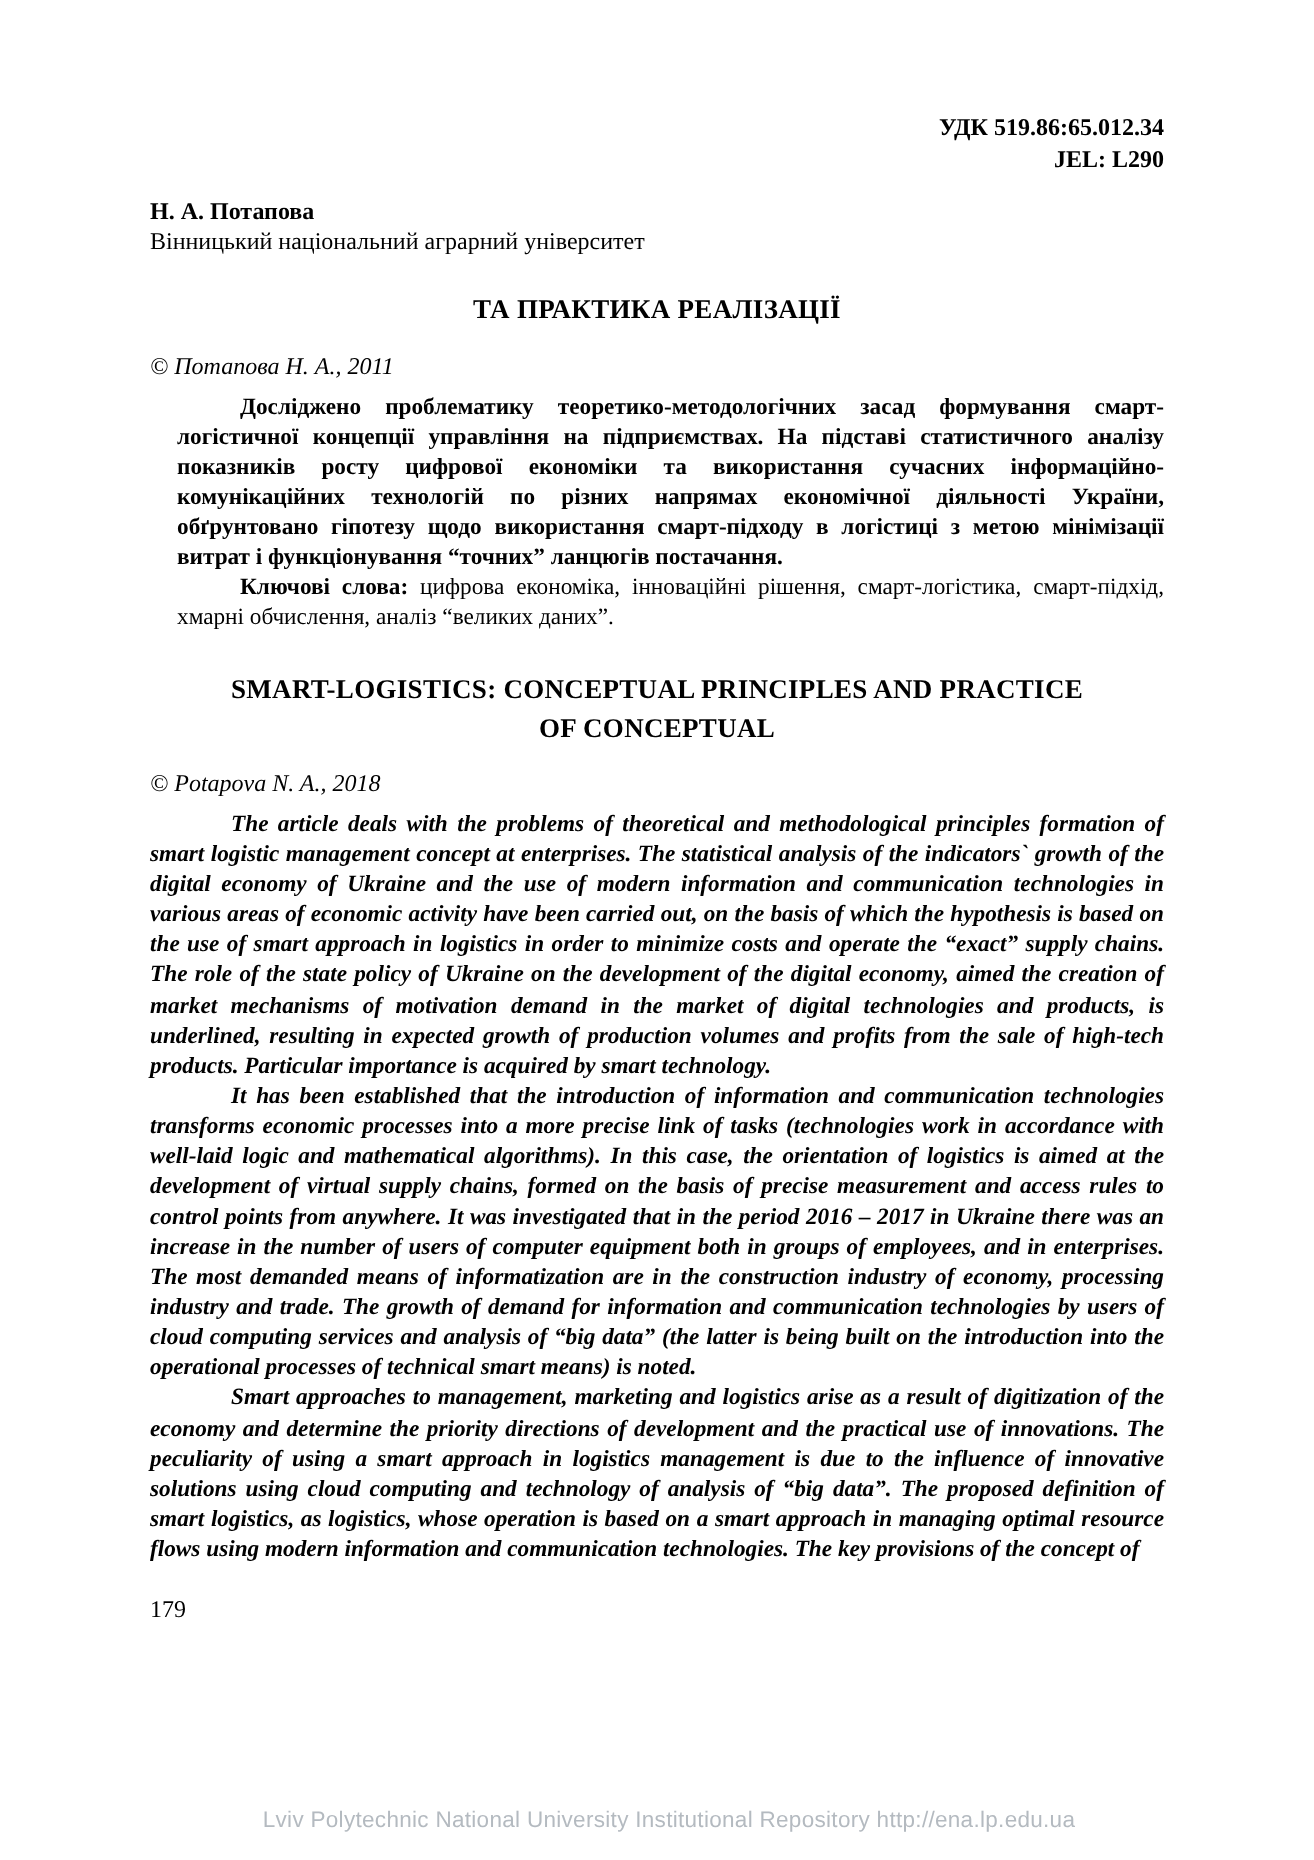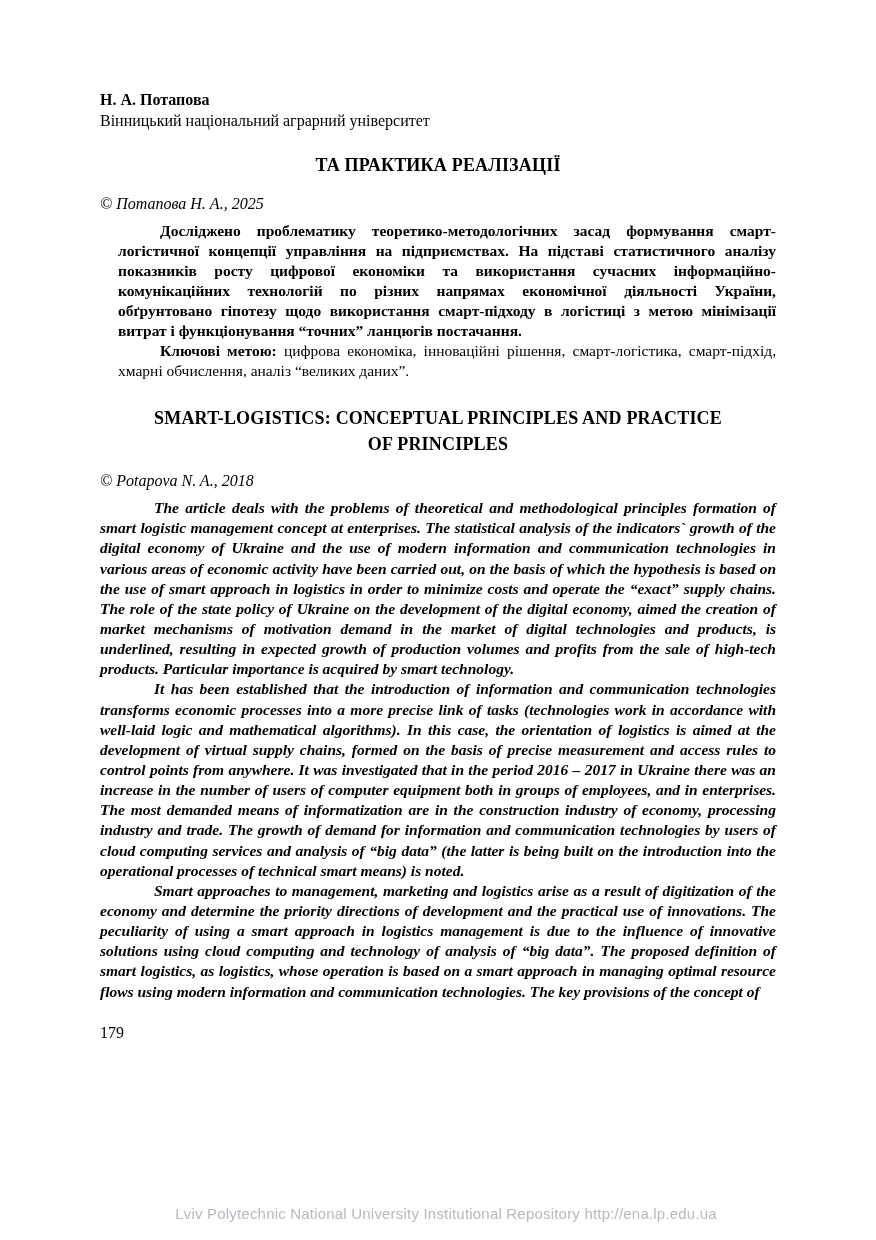--- a/index.html
+++ b/index.html
@@ -97,39 +97,43 @@
     font-size: 15px;
     color: #b4bac0;
     letter-spacing: 0.2px;
   }
 </style>
 </head>
 <body>
 
 <div class="page">
 
+  <div class="codes">
+    <div>УДК 519.86:65.012.34</div>
+    <div>JEL: L290</div>
+  </div>
 
   <div class="author-block">
     <div class="author-name">Н. А. Потапова</div>
     <div class="affiliation">Вінницький національний аграрний університет</div>
   </div>
 
   <div class="title">
     <div>ТА ПРАКТИКА РЕАЛІЗАЦІЇ</div>
   </div>
 
-  <div class="copyright">© Потапова Н. А., 2025</div>
+  <div class="copyright">© Потапова Н. А., 2011</div>
 
   <p class="abstract-ua">Досліджено проблематику теоретико-методологічних засад формування смарт-логістичної концепції управління на підприємствах. На підставі статистичного аналізу показників росту цифрової економіки та використання сучасних інформаційно-комунікаційних технологій по різних напрямах економічної діяльності України, обґрунтовано гіпотезу щодо використання смарт-підходу в логістиці з метою мінімізації витрат і функціонування “точних” ланцюгів постачання.</p>
 
-  <p class="keywords"><span class="kw-label">Ключові метою:</span><span> цифрова економіка, інноваційні рішення, смарт-логістика, смарт-підхід, хмарні обчислення, аналіз “великих даних”.</span></p>
+  <p class="keywords"><span class="kw-label">Ключові слова:</span><span> цифрова економіка, інноваційні рішення, смарт-логістика, смарт-підхід, хмарні обчислення, аналіз “великих даних”.</span></p>
 
   <div class="title title-en">
     <div>SMART-LOGISTICS: CONCEPTUAL PRINCIPLES AND PRACTICE</div>
-    <div>OF PRINCIPLES</div>
+    <div>OF CONCEPTUAL</div>
   </div>
 
   <div class="copyright copyright-en">© Potapova N. A., 2018</div>
 
   <p class="para-en first">The article deals with the problems of theoretical and methodological principles formation of smart logistic management concept at enterprises. The statistical analysis of the indicators` growth of the digital economy of Ukraine and the use of modern information and communication technologies in various areas of economic activity have been carried out, on the basis of which the hypothesis is based on the use of smart approach in logistics in order to minimize costs and operate the “exact” supply chains. The role of the state policy of Ukraine on the development of the digital economy, aimed the creation of market mechanisms of motivation demand in the market of digital technologies and products, is underlined, resulting in expected growth of production volumes and profits from the sale of high-tech products. Particular importance is acquired by smart technology.</p>
   <p class="para-en">It has been established that the introduction of information and communication technologies transforms economic processes into a more precise link of tasks (technologies work in accordance with well-laid logic and mathematical algorithms). In this case, the orientation of logistics is aimed at the development of virtual supply chains, formed on the basis of precise measurement and access rules to control points from anywhere. It was investigated that in the period 2016 – 2017 in Ukraine there was an increase in the number of users of computer equipment both in groups of employees, and in enterprises. The most demanded means of informatization are in the construction industry of economy, processing industry and trade. The growth of demand for information and communication technologies by users of cloud computing services and analysis of “big data” (the latter is being built on the introduction into the operational processes of technical smart means) is noted.</p>
   <p class="para-en">Smart approaches to management, marketing and logistics arise as a result of digitization of the economy and determine the priority directions of development and the practical use of innovations. The peculiarity of using a smart approach in logistics management is due to the influence of innovative solutions using cloud computing and technology of analysis of “big data”. The proposed definition of smart logistics, as logistics, whose operation is based on a smart approach in managing optimal resource flows using modern information and communication technologies. The key provisions of the concept of</p>
 
   <div class="page-number">179</div>
 

